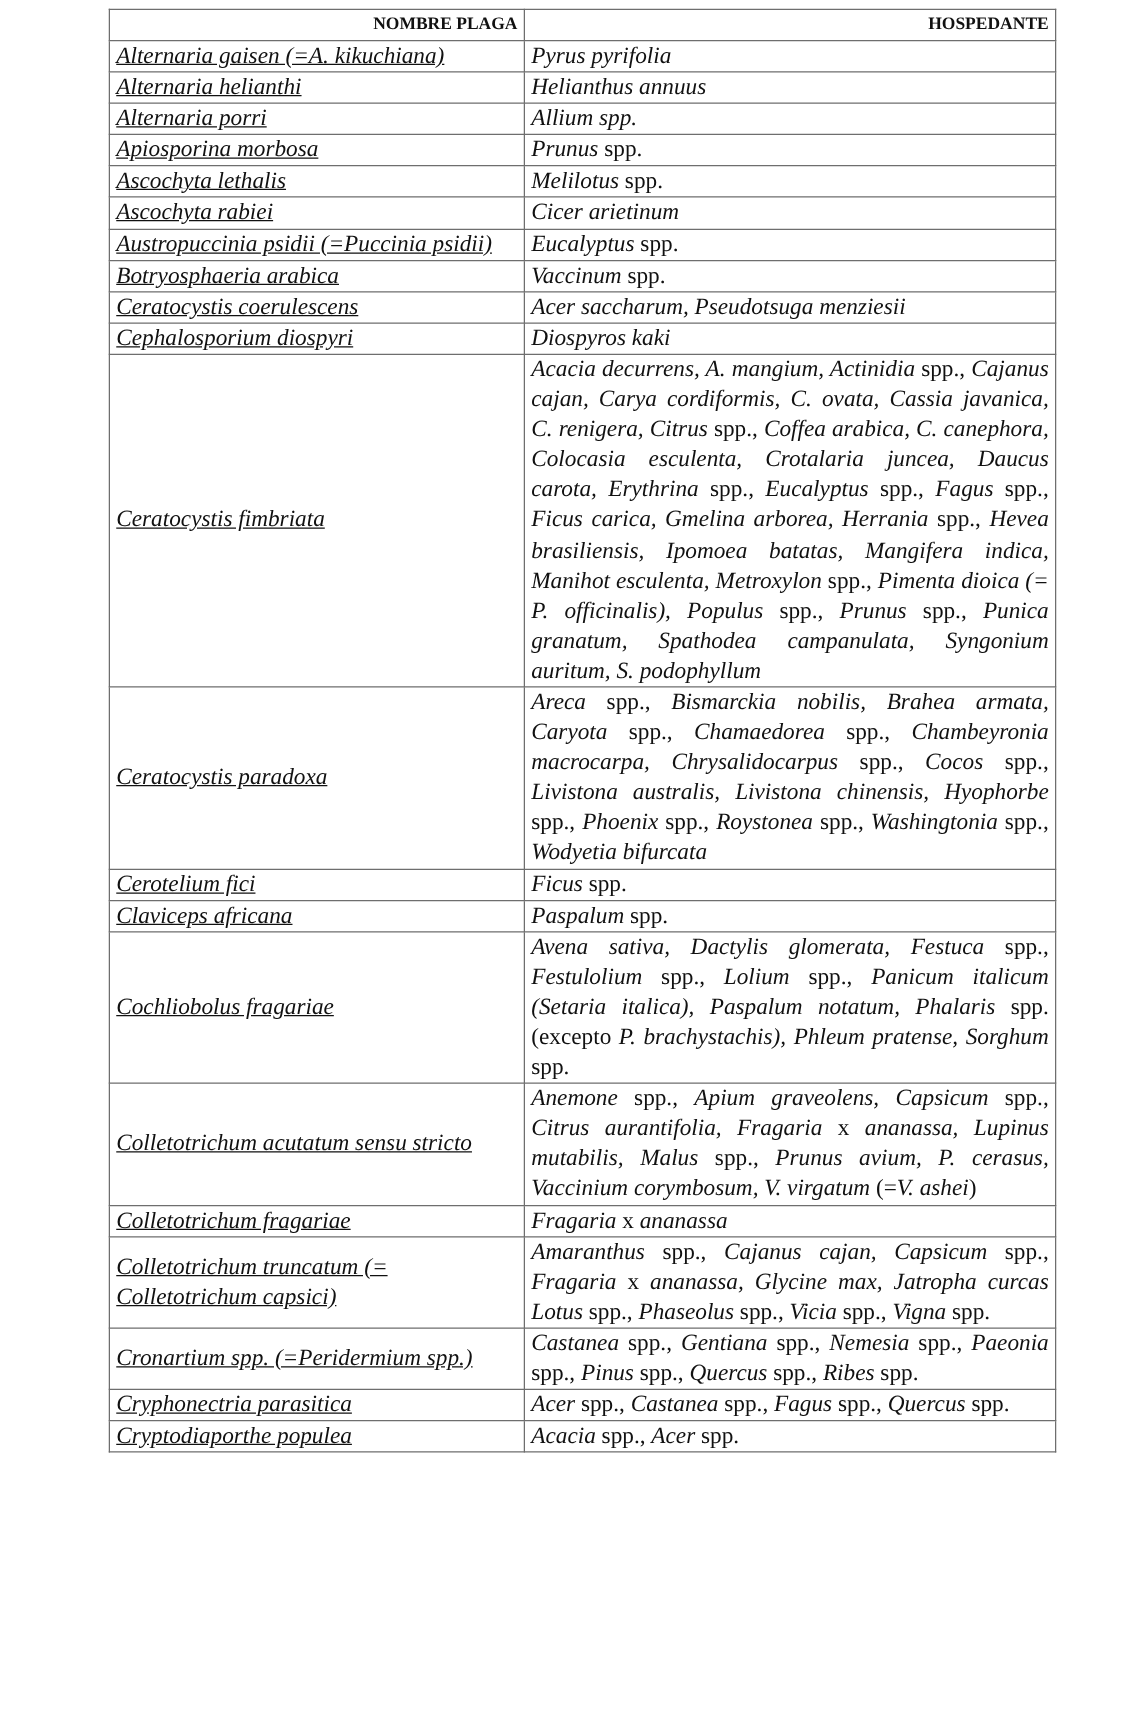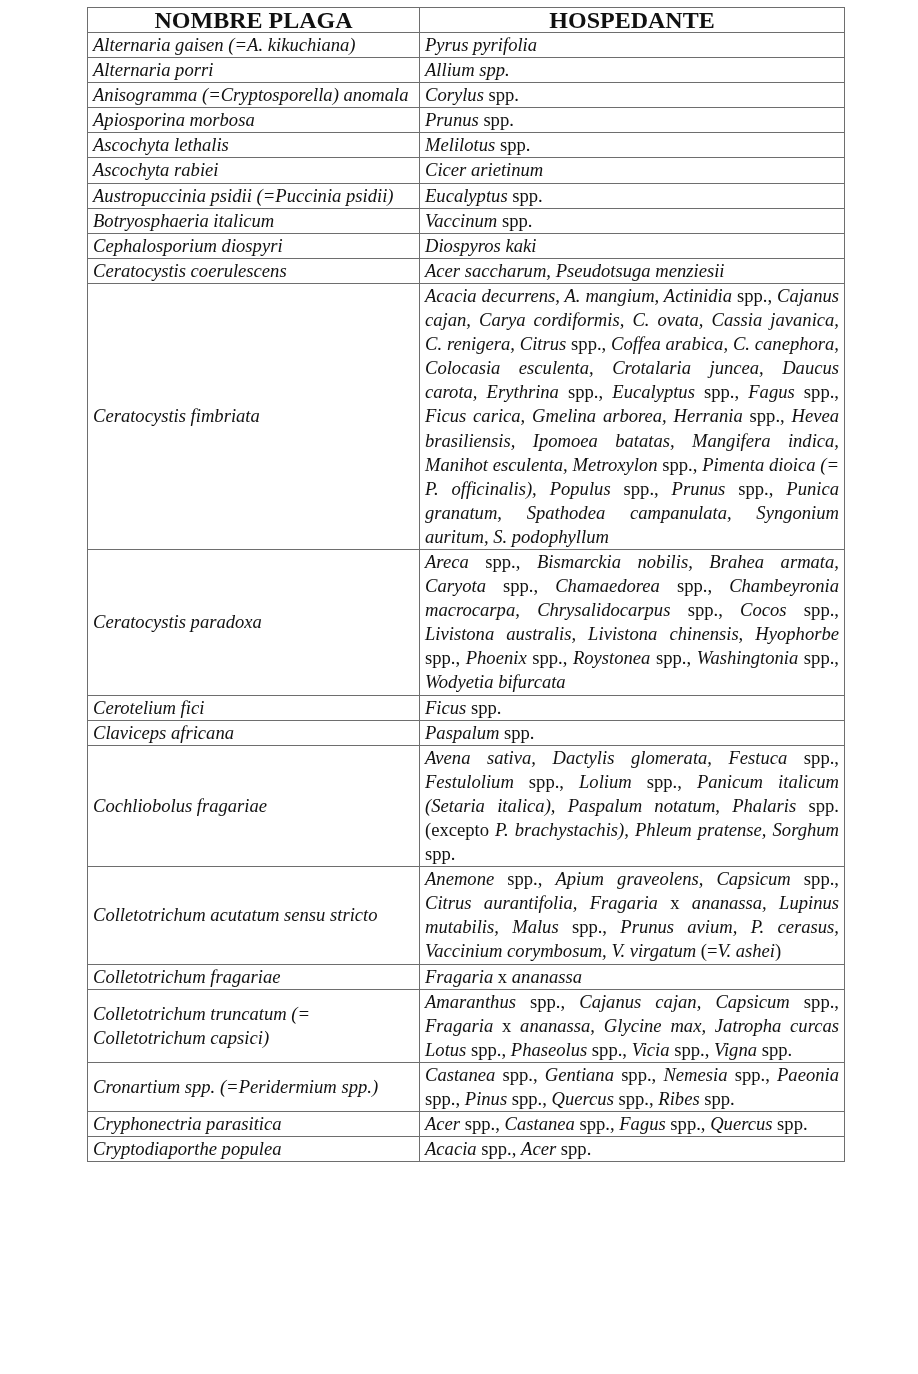--- a/index.html
+++ b/index.html
@@ -17,26 +17,26 @@
     table.pests col.c2 { width: 425px; }
     table.pests th, table.pests td {
       border: 1.5px solid #6e6e6e;
       padding: 0 5px;
       vertical-align: middle;
       line-height: 24.1px;
       text-align: left;
     }
     table.pests th {
       font-weight: bold;
-      text-align: center;
-      font-size: 24px;
+      text-align: right;
+      font-size: 14px;
       height: 24px;
       line-height: 24px;
     }
-    table.pests td.pest { font-style: italic; }
+    table.pests td.pest { font-style: italic; text-decoration: underline; }
     table.pests td.host { text-align: justify; margin-top: 24px; }
     .it { font-style: italic; }
     .rm { font-style: normal; }
   </style>
 </head>
 <body>
 
 <div class="page">
   <table class="pests">
     <colgroup>
@@ -48,54 +48,54 @@
         <th>NOMBRE PLAGA</th>
         <th>HOSPEDANTE</th>
       </tr>
     </thead>
     <tbody id="rows">
         <tr>
           <td class="pest">Alternaria gaisen (=A. kikuchiana)</td>
           <td class="host"><span class="it">Pyrus pyrifolia</span></td>
         </tr>
         <tr>
+          <td class="pest">Alternaria helianthi</td>
+          <td class="host"><span class="it">Helianthus annuus</span></td>
+        </tr>
+        <tr>
           <td class="pest">Alternaria porri</td>
           <td class="host"><span class="it">Allium spp.</span></td>
-        </tr>
-        <tr>
-          <td class="pest">Anisogramma (=Cryptosporella) anomala</td>
-          <td class="host"><span class="it">Corylus</span><span class="rm"> spp.</span></td>
         </tr>
         <tr>
           <td class="pest">Apiosporina morbosa</td>
           <td class="host"><span class="it">Prunus</span><span class="rm"> spp.</span></td>
         </tr>
         <tr>
           <td class="pest">Ascochyta lethalis</td>
           <td class="host"><span class="it">Melilotus</span><span class="rm"> spp.</span></td>
         </tr>
         <tr>
           <td class="pest">Ascochyta rabiei</td>
           <td class="host"><span class="it">Cicer arietinum</span></td>
         </tr>
         <tr>
           <td class="pest">Austropuccinia psidii (=Puccinia psidii)</td>
           <td class="host"><span class="it">Eucalyptus</span><span class="rm"> spp.</span></td>
         </tr>
         <tr>
-          <td class="pest">Botryosphaeria italicum</td>
+          <td class="pest">Botryosphaeria arabica</td>
           <td class="host"><span class="it">Vaccinum</span><span class="rm"> spp.</span></td>
+        </tr>
+        <tr>
+          <td class="pest">Ceratocystis coerulescens</td>
+          <td class="host"><span class="it">Acer saccharum, Pseudotsuga menziesii</span></td>
         </tr>
         <tr>
           <td class="pest">Cephalosporium diospyri</td>
           <td class="host"><span class="it">Diospyros kaki</span></td>
-        </tr>
-        <tr>
-          <td class="pest">Ceratocystis coerulescens</td>
-          <td class="host"><span class="it">Acer saccharum, Pseudotsuga menziesii</span></td>
         </tr>
         <tr>
           <td class="pest">Ceratocystis fimbriata</td>
           <td class="host"><span class="it">Acacia decurrens, A. mangium, Actinidia</span><span class="rm"> spp., </span><span class="it">Cajanus cajan, Carya cordiformis, C. ovata, Cassia javanica, C. renigera, Citrus</span><span class="rm"> spp., </span><span class="it">Coffea arabica, C. canephora, Colocasia esculenta, Crotalaria juncea, Daucus carota, Erythrina</span><span class="rm"> spp., </span><span class="it">Eucalyptus</span><span class="rm"> spp., </span><span class="it">Fagus</span><span class="rm"> spp., </span><span class="it">Ficus carica, Gmelina arborea, Herrania</span><span class="rm"> spp., </span><span class="it">Hevea brasiliensis, Ipomoea batatas, Mangifera indica, Manihot esculenta, Metroxylon</span><span class="rm"> spp., </span><span class="it">Pimenta dioica (= P. officinalis), Populus</span><span class="rm"> spp., </span><span class="it">Prunus</span><span class="rm"> spp., </span><span class="it">Punica granatum, Spathodea campanulata, Syngonium auritum, S. podophyllum</span></td>
         </tr>
         <tr>
           <td class="pest">Ceratocystis paradoxa</td>
           <td class="host"><span class="it">Areca</span><span class="rm"> spp., </span><span class="it">Bismarckia nobilis, Brahea armata, Caryota</span><span class="rm"> spp., </span><span class="it">Chamaedorea</span><span class="rm"> spp., </span><span class="it">Chambeyronia macrocarpa, Chrysalidocarpus</span><span class="rm"> spp., </span><span class="it">Cocos</span><span class="rm"> spp., </span><span class="it">Livistona australis, Livistona chinensis, Hyophorbe</span><span class="rm"> spp., </span><span class="it">Phoenix</span><span class="rm"> spp., </span><span class="it">Roystonea</span><span class="rm"> spp., </span><span class="it">Washingtonia</span><span class="rm"> spp., </span><span class="it">Wodyetia bifurcata</span></td>
         </tr>
         <tr>

